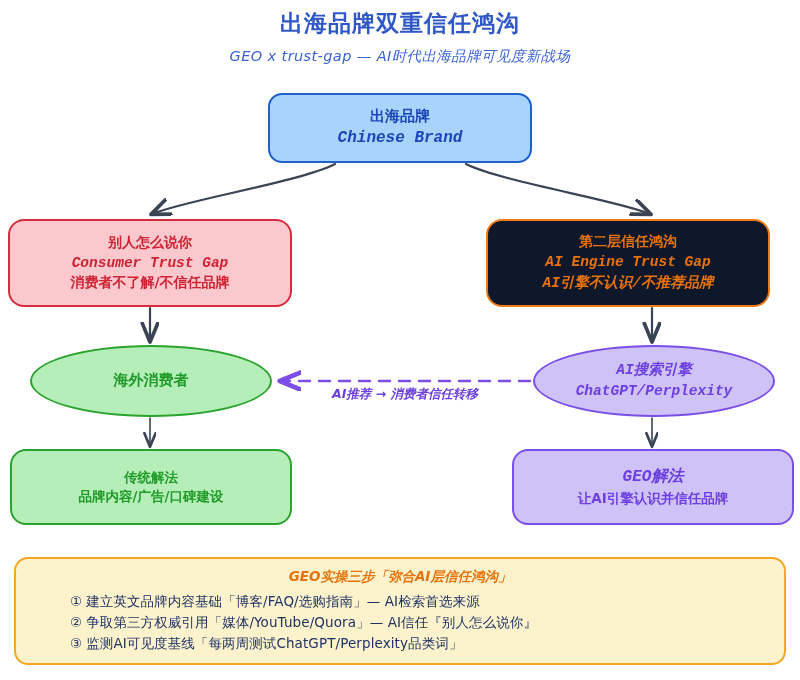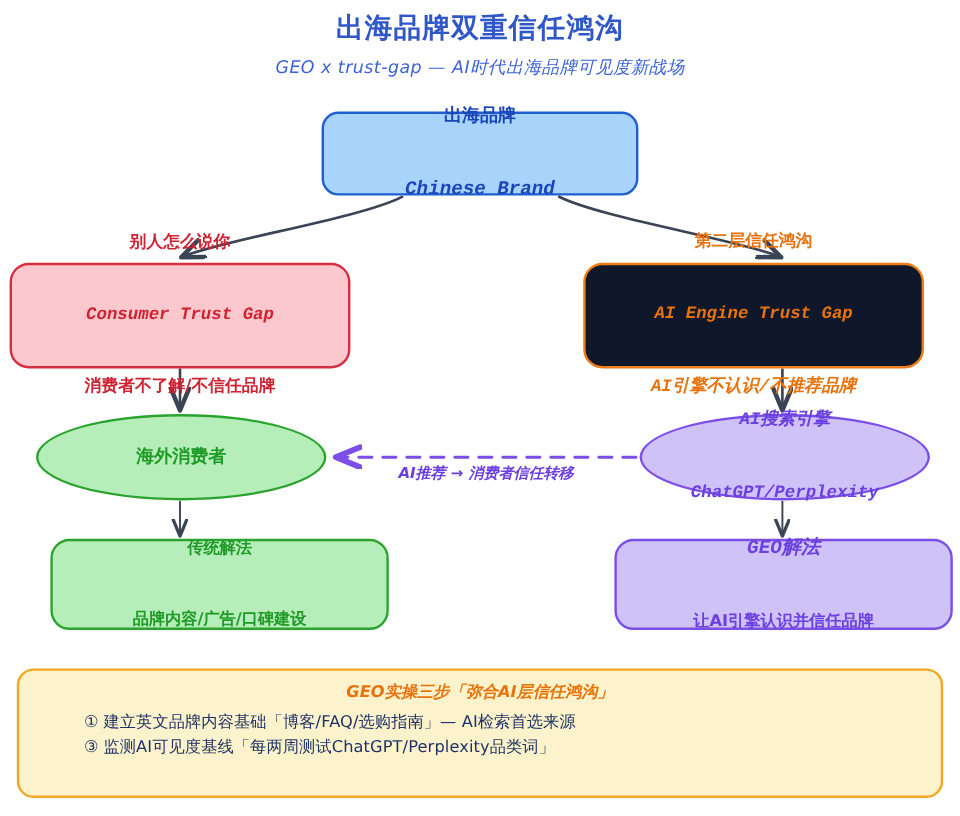--- a/index.html
+++ b/index.html
@@ -55,21 +55,20 @@
   
   .node {
     position: absolute;
     box-sizing: border-box;
     display: flex;
     flex-direction: column;
     align-items: center;
     justify-content: center;
     text-align: center;
     line-height: 1.42;
-    gap: 40px;
   }
   .node .ln { display: block; white-space: nowrap; }
   .ln.cn { font-size: 14px; font-weight: bold; }
   .ln.en { font-size: 14.5px; font-style: italic; font-weight: bold; font-family: Liberation Mono, monospace; }
 
   
   #node-brand {
     left: 268px; top: 93px; width: 264px; height: 70px;
     background: #a8d4fb;
     border: 2.5px solid #1f5fcf;
@@ -113,21 +112,20 @@
     border-radius: 50%;
     color: #6b3fe0;
   }
 
   #node-trad {
     left: 10px; top: 449px; width: 282px; height: 76px;
     background: #b5eeb9;
     border: 2.5px solid #2ba32f;
     border-radius: 16px;
     color: #1f9a27;
-    margin-left: 32px;
   }
   #node-geo {
     left: 512px; top: 449px; width: 282px; height: 76px;
     background: #cfc2f7;
     border: 2.5px solid #7b4ee8;
     border-radius: 16px;
     color: #6b3fe0;
   }
   #node-trad .ln.cn, #node-geo .ln.cn { font-size: 13.5px; }
   #node-geo .ln.en { font-size: 16px; }
@@ -244,17 +242,20 @@
   </div>
 
   <div id="edge-label-ai">AI推荐 → 消费者信任转移</div>
 
   <div id="footer-panel">
     <div id="footer-title">GEO实操三步「弥合AI层信任鸿沟」</div>
     <div class="footer-step">
       <span class="num">①</span><span>建立英文品牌内容基础「博客/FAQ/选购指南」— AI检索首选来源</span>
     </div>
     <div class="footer-step">
+      <span class="num">②</span><span>争取第三方权威引用「媒体/YouTube/Quora」— AI信任『别人怎么说你』</span>
+    </div>
+    <div class="footer-step">
       <span class="num">③</span><span>监测AI可见度基线「每两周测试ChatGPT/Perplexity品类词」</span>
     </div>
   </div>
 
 </div>
 
 </body></html>

